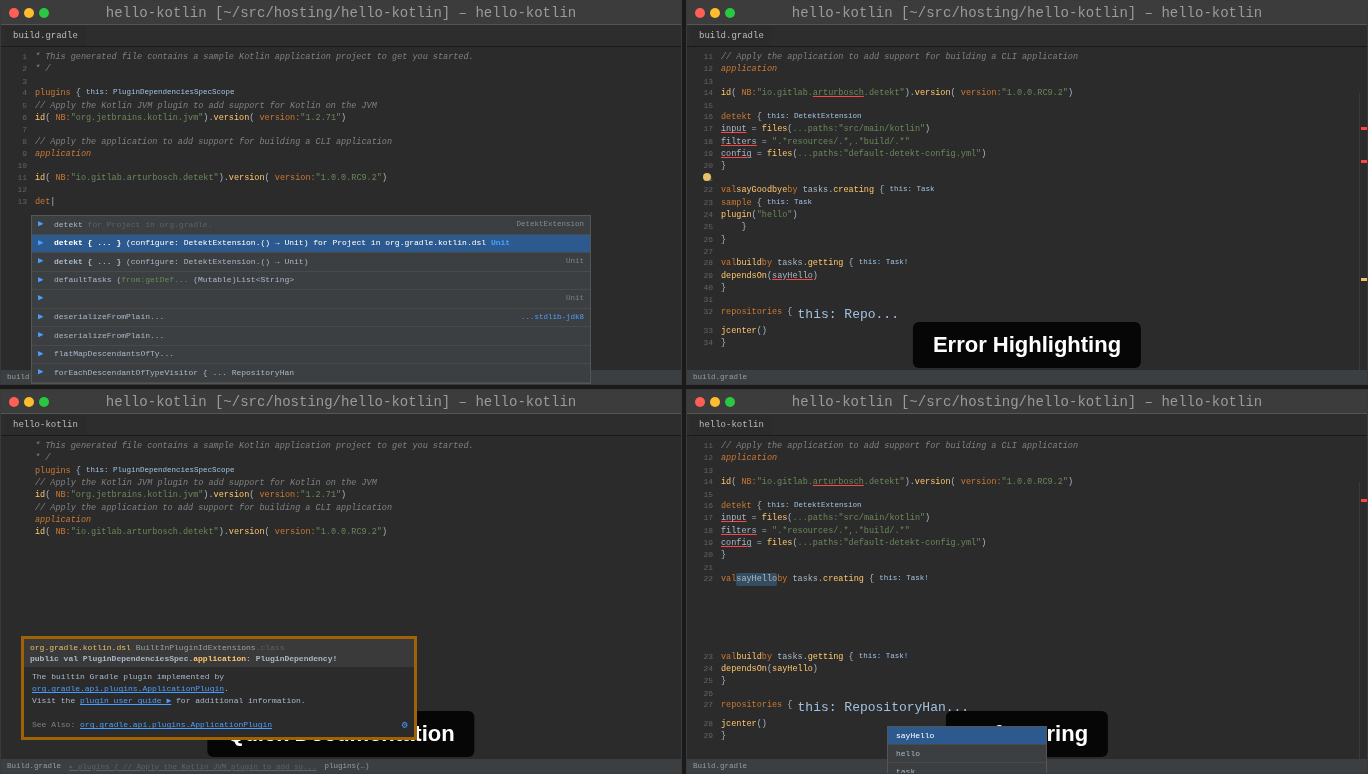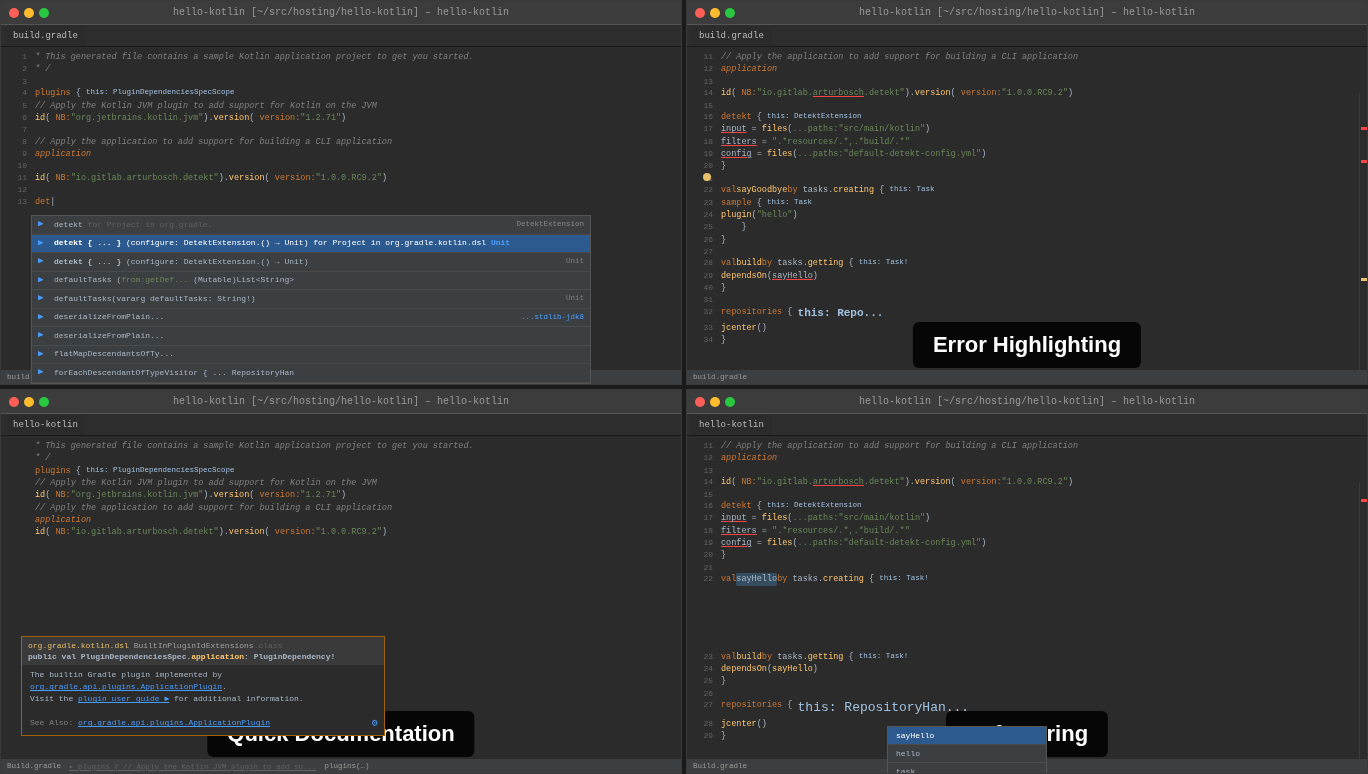--- a/index.html
+++ b/index.html
@@ -138,22 +138,22 @@
       font-size: 9px;
       min-width: 10px;
     }
     .ac-text { flex: 1; }
     .ac-type { color: #808080; font-size: 7.5px; margin-left: auto; }
     .doc-popup {
       position: absolute;
       top: 200px;
       left: 20px;
       background: #2b2b2b;
-      border: 1px solid #a16207;
-      width: 364px;
+      border: 3px solid #a16207;
+      width: 396px;
       z-index: 10;
       font-size: 8px;
       color: #a9b7c6;
       padding: 6px 8px;
     }
     .doc-body { font-size: 8px; line-height: 1.5; }
     .doc-link { color: #4a9eff; text-decoration: underline; text-align: right; }
     .refactor-popup {
       position: absolute;
       top: 290px;
@@ -182,21 +182,21 @@
       background: #3c3f41;
       height: 14px;
       font-size: 7.5px;
       color: #9a9a9a;
       display: flex;
       align-items: center;
       padding: 0 6px;
       gap: 8px;
     }
     .titlebar-title {
-      font-size: 10px;
+      font-size: 14px;
       color: #9a9a9a;
     }
     .yellow-dot {
       position: absolute;
       left: 24px;
       width: 8px;
       height: 8px;
       background: #e8bf6a;
       border-radius: 50%;
     }
@@ -245,21 +245,20 @@
         <span class="ac-icon">▶</span>
         <span class="ac-text"><span style="font-weight:bold;">detekt { ... }</span> (configure: DetektExtension.() → Unit)</span>
         <span class="ac-type">Unit</span>
       </div>
       <div class="ac-item">
         <span class="ac-icon">▶</span>
         <span class="ac-text">defaultTasks (<span style="color:#6a8759;">from:getDef...</span> (Mutable)List&lt;String&gt;</span>
       </div>
       <div class="ac-item">
         <span class="ac-icon">▶</span>
-        <span class="ac-text">defaultTasks(vararg defaultTasks: String!)</span>
         <span class="ac-type">Unit</span>
       </div>
       <div class="ac-item">
         <span class="ac-icon">▶</span>
         <span class="ac-text">deserializeFromPlain...</span>
         <span class="ac-type" style="color:#4a9eff;">...stdlib-jdk8</span>
       </div>
       <div class="ac-item">
         <span class="ac-icon">▶</span>
         <span class="ac-text">deserializeFromPlain...</span>
@@ -312,21 +311,21 @@
     <div class="code-line"><span class="line-num">22</span><span class="kw">val</span> <span class="fn">sayGoodbye</span> <span class="kw">by</span> tasks.<span class="fn">creating</span> { <span style="color:#a0c0e0; font-size:7.5px;">this: Task</span></div>
     <div class="code-line"><span class="line-num">23</span>    <span class="kw">sample</span> { <span style="color:#a0c0e0; font-size:7.5px;">this: Task</span></div>
     <div class="code-line"><span class="line-num">24</span>        <span class="fn">plugin</span>(<span class="str">"hello"</span>)</div>
     <div class="code-line"><span class="line-num">25</span>    }</div>
     <div class="code-line"><span class="line-num">26</span>}</div>
     <div class="code-line"><span class="line-num">27</span></div>
     <div class="code-line"><span class="line-num">28</span><span class="kw">val</span> <span class="fn">build</span> <span class="kw">by</span> tasks.<span class="fn">getting</span> { <span style="color:#a0c0e0; font-size:7.5px;">this: Task!</span></div>
     <div class="code-line"><span class="line-num">29</span>    <span class="fn">dependsOn</span>(<span class="underline-red">sayHello</span>)</div>
     <div class="code-line"><span class="line-num">40</span>}</div>
     <div class="code-line"><span class="line-num">31</span></div>
-    <div class="code-line"><span class="line-num">32</span><span class="kw">repositories</span> { <span style="color:#a0c0e0; font-size:11px;font-weight:bold;">this: Repo...</span></div>
+    <div class="code-line"><span class="line-num">32</span><span class="kw">repositories</span> { <span style="color:#a0c0e0; font-size:13px;">this: Repo...</span></div>
     <div class="code-line"><span class="line-num">33</span>    <span class="fn">jcenter</span>()</div>
     <div class="code-line"><span class="line-num">34</span>}</div>
   </div>
   <div class="overlay-label">Error Highlighting</div>
   <div class="status-bar">
     <span>build.gradle</span>
   </div>
 </div>
 
 <div class="panel">

